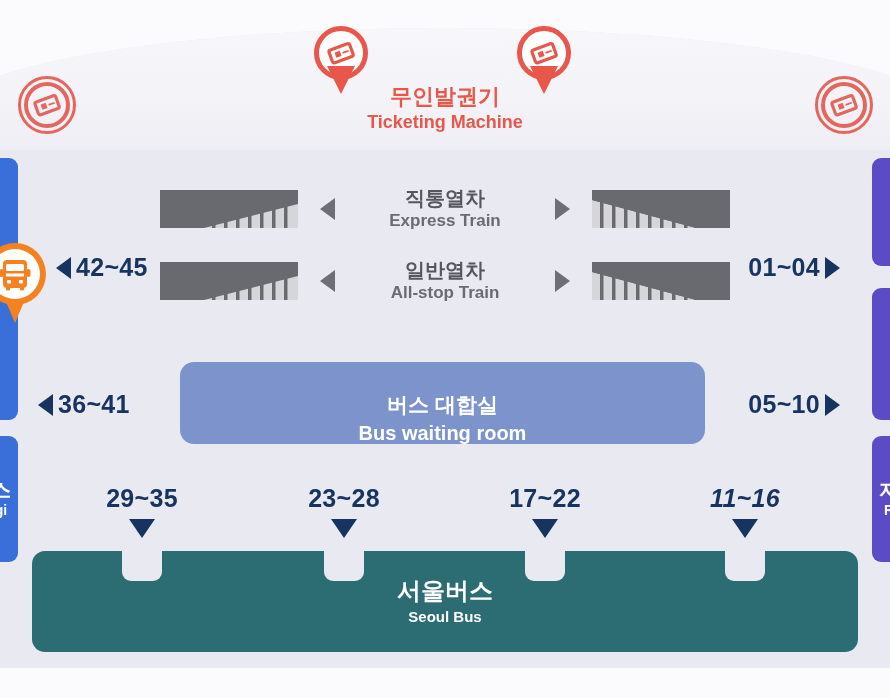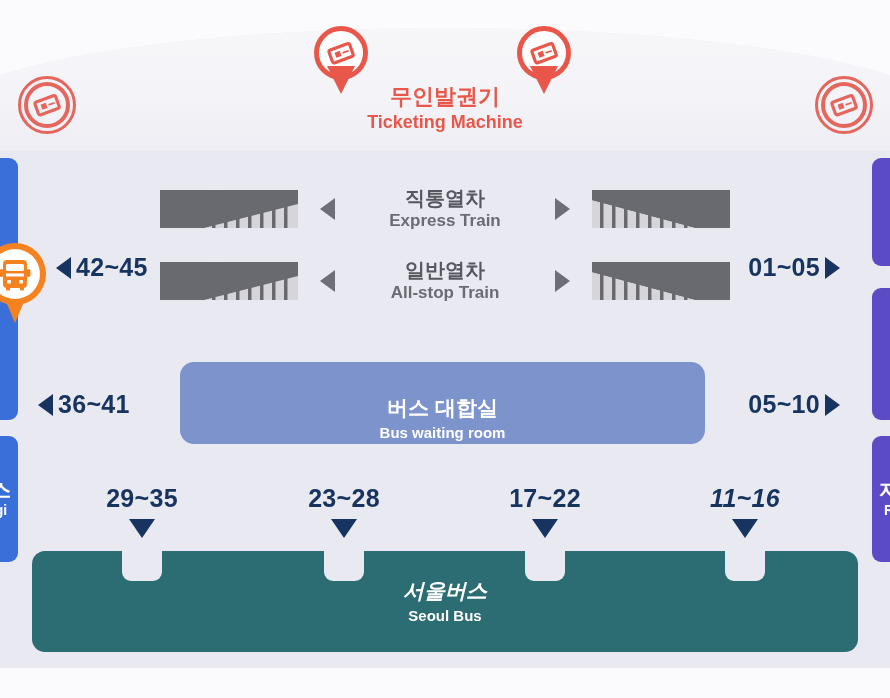--- a/index.html
+++ b/index.html
@@ -254,21 +254,21 @@
     height: 82px;
     background: #7d93cc;
     border-radius: 14px;
     display: flex;
     flex-direction: column;
     align-items: center;
     justify-content: center;
     line-height: 1.2;
   }
   #bus-waiting-room .ko { font-size: 21px; font-weight: bold; color: #ffffff; margin-top: 31px; }
-  #bus-waiting-room .en { font-size: 15px; font-weight: bold; color: #ffffff; margin-top: 3px; }
+  #bus-waiting-room .en { font-size: 20px; font-weight: bold; color: #ffffff; margin-top: 3px; }
 
   
   .bay {
     position: absolute;
     width: 110px;
     text-align: center;
     color: #17335f;
   }
   .bay .num {
     display: block;
@@ -297,21 +297,21 @@
     width: 826px;
     height: 101px;
     background: #2c6c73;
     border-radius: 13px;
     display: flex;
     flex-direction: column;
     align-items: center;
     justify-content: center;
     line-height: 1.2;
   }
-  #seoul-bus .ko { font-size: 21px; font-weight: bold; color: #ffffff; font-style: italic; }
+  #seoul-bus .ko { font-size: 24px; font-weight: bold; color: #ffffff; }
   #seoul-bus .en { font-size: 15px; font-weight: bold; color: #ffffff; margin-top: 3px; }
 
   .notch {
     position: absolute;
     width: 40px;
     height: 30px;
     background: #e9e9f1;
     border-radius: 0 0 9px 9px;
     top: 551px;
     z-index: 4;
@@ -496,21 +496,21 @@
 
   <div class="gate" id="gate-42-45">
     <span class="tri-l"></span>
     <span>42~45</span>
   </div>
   <div class="gate" id="gate-36-41">
     <span class="tri-l"></span>
     <span>36~41</span>
   </div>
   <div class="gate" id="gate-01-04">
-    <span>01~05</span>
+    <span>01~04</span>
     <span class="tri-r"></span>
   </div>
   <div class="gate" id="gate-05-10">
     <span>05~10</span>
     <span class="tri-r"></span>
   </div>
 
   <div id="bus-waiting-room">
     <span class="ko">버스 대합실</span>
     <span class="en">Bus waiting room</span>

